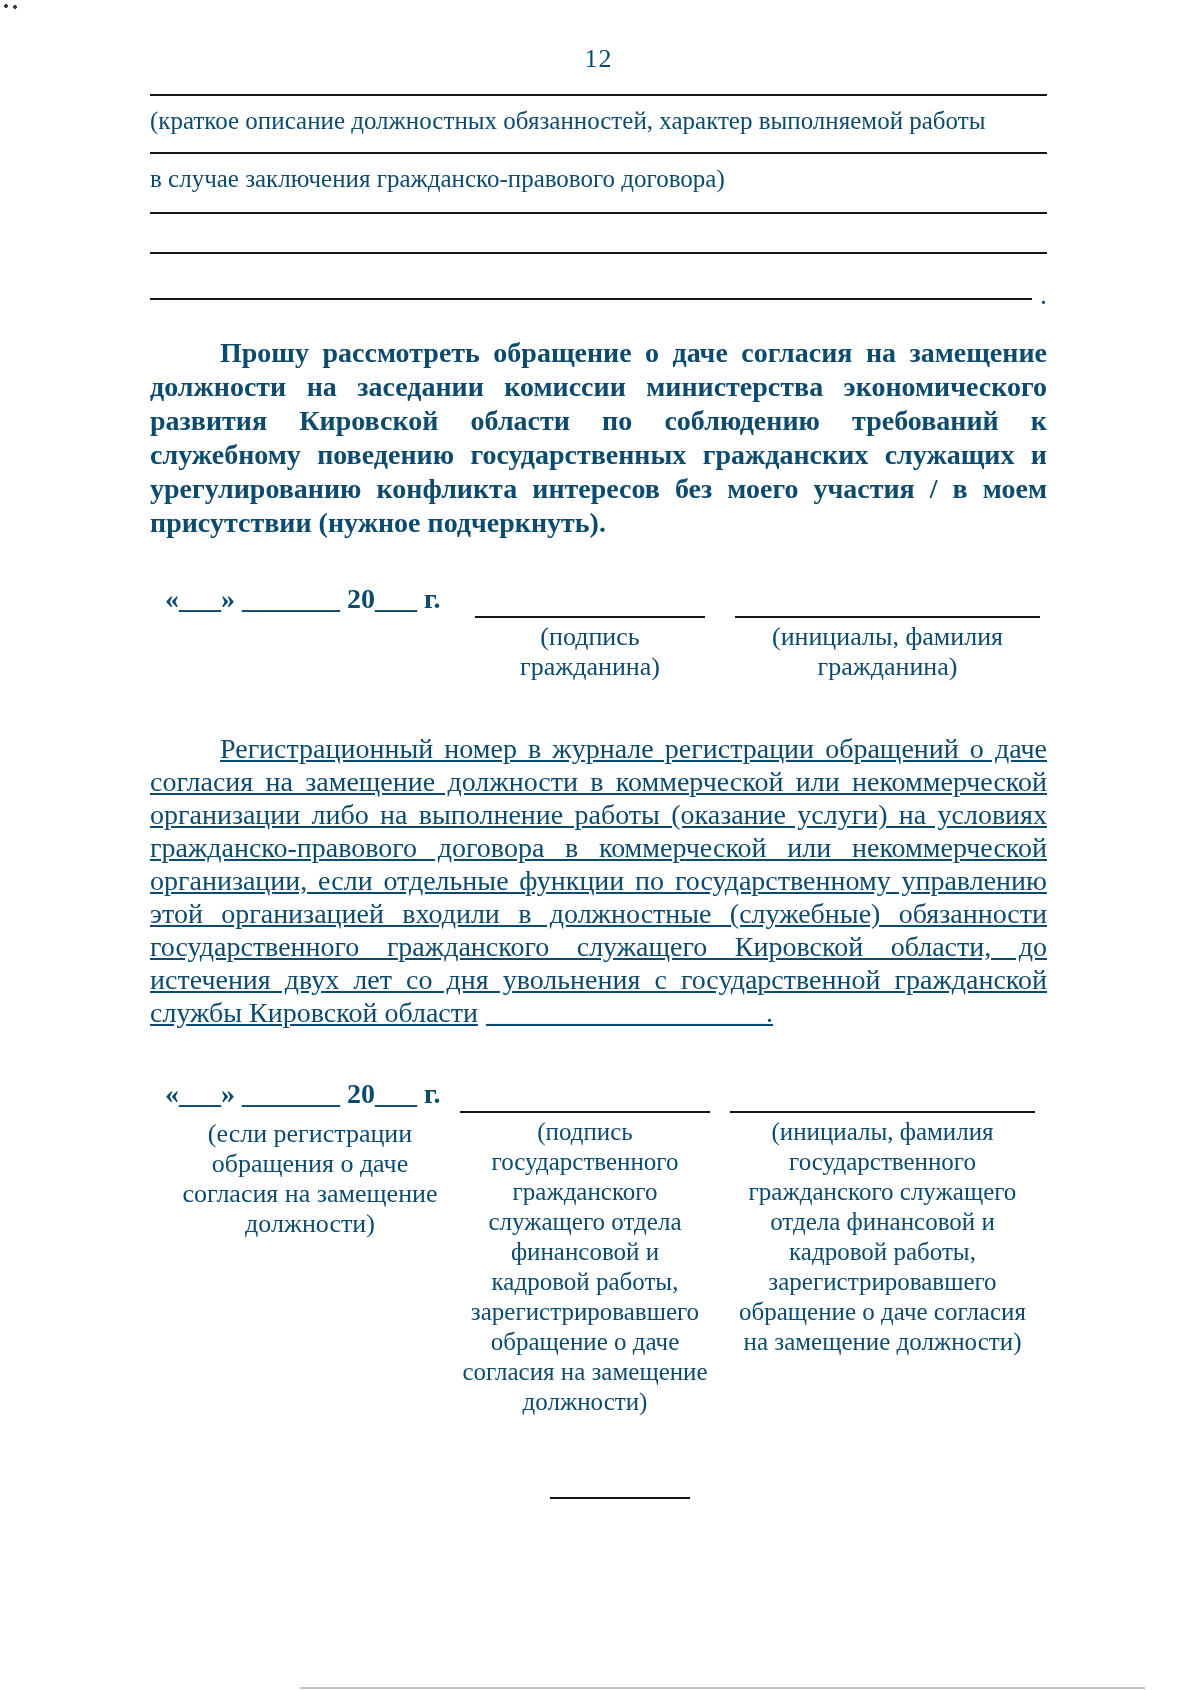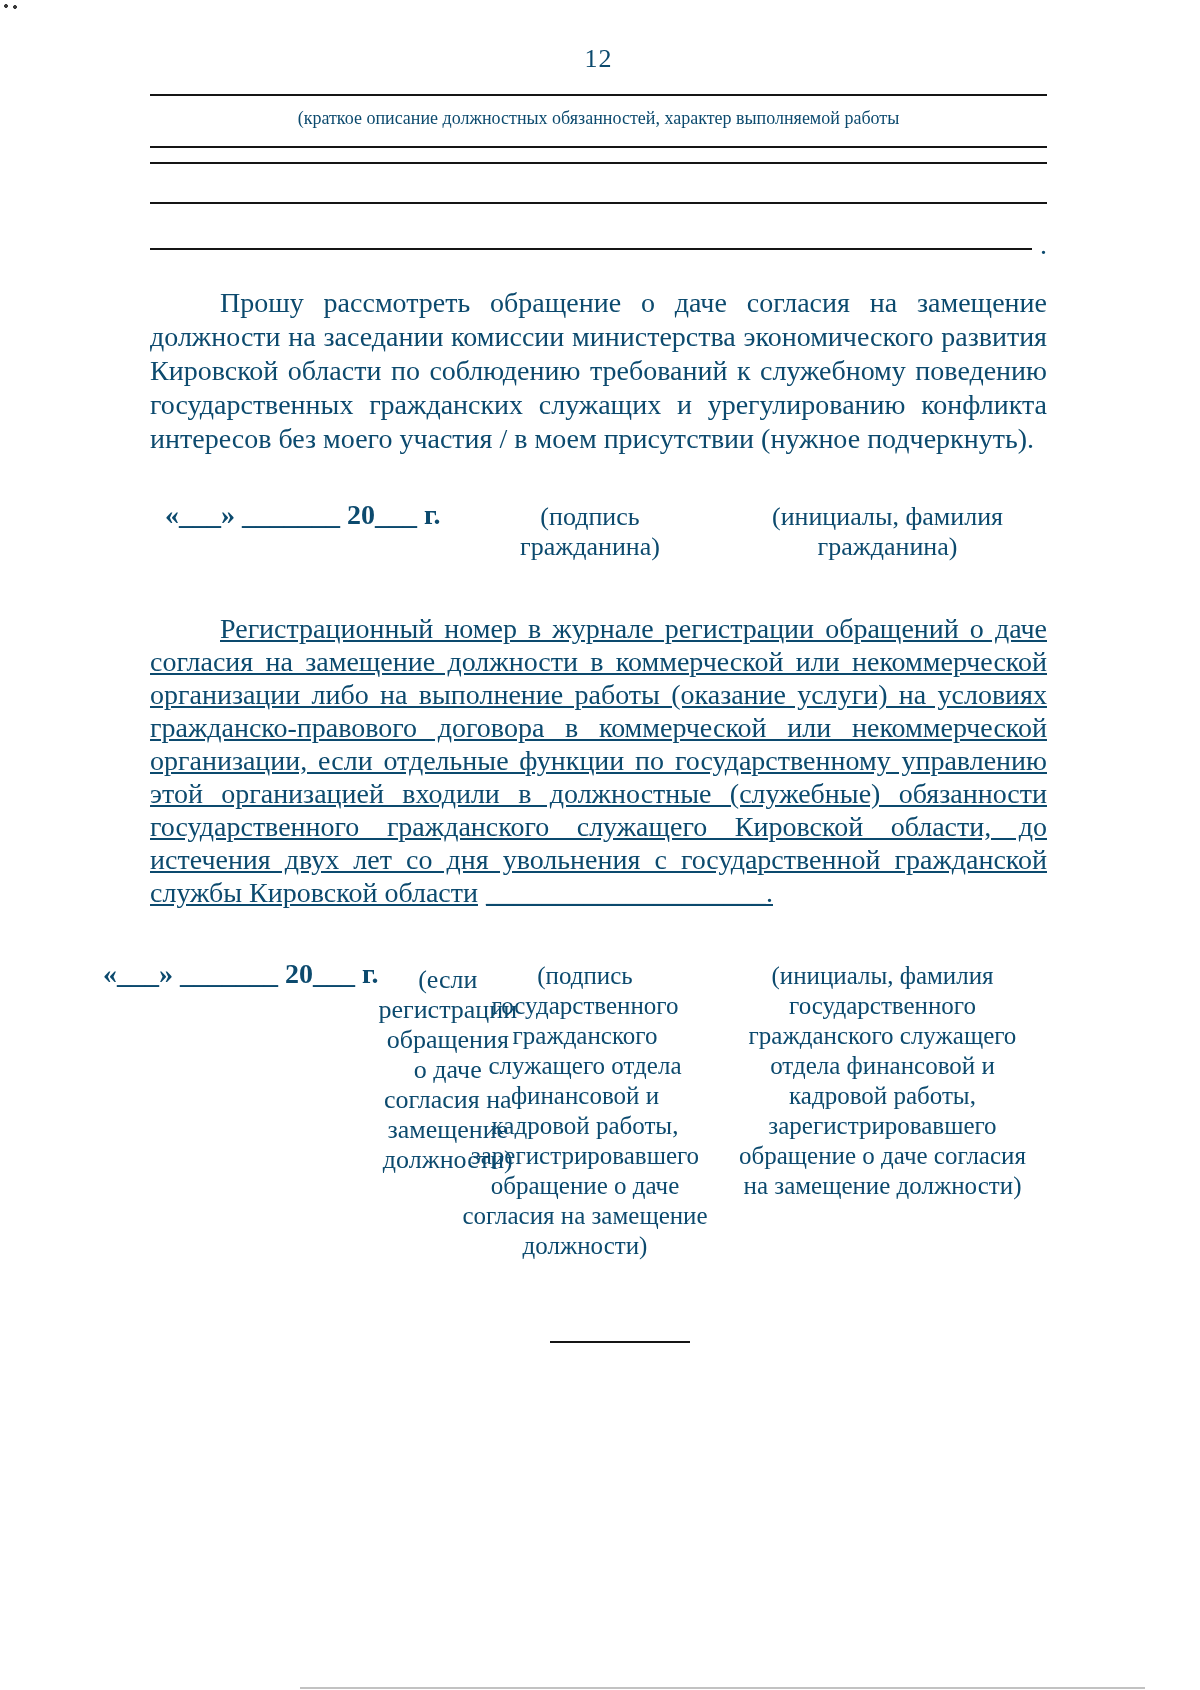--- a/index.html
+++ b/index.html
@@ -24,45 +24,44 @@
     padding-top:44px;
     font-size:26px;
     letter-spacing:1px;
   }
   p { margin:0; }
   .para {
     text-align:justify;
     line-height:34px;
   }
   .p-duties   { margin-top:26px; text-indent:70px; }
-  .p-request  { margin-top:36px; text-indent:70px; }
+  .p-request  { margin-top:36px; text-indent:70px;font-weight:bold; }
   .p-registration { margin-top:50px; text-indent:70px; line-height:33px;text-decoration:underline; }
 
   .rule { height:0; border-bottom:2px solid #151515; }
   .r1 { margin-top:20px; }
   .r2 { margin-top:12px; }
   .r3 { margin-top:14px; }
   .r4 { margin-top:38px; }
   .rule-row { display:flex; align-items:flex-end; margin-top:36px; }
   .rule-flex { flex:1 1 auto; height:0; border-bottom:2px solid #151515; margin-right:8px; }
   .dot { flex:0 0 auto; line-height:10px; }
 
   .cap {
-    text-align:center;
-    font-size:18px;
-    line-height:32px;
+    font-size:25px;
+    line-height:38px;
     margin-top:6px;
   }
 
   .sig-row { display:flex; align-items:flex-start; }
   .row1 { margin-top:42px; }
   .row2 { margin-top:48px; }
   .sig-date { line-height:34px; white-space:nowrap;font-weight:bold; }
   .sig-line { height:34px; border-bottom:2px solid #151515; }
-  .sig-col { display:flex; flex-direction:row;justify-content:center; }
+  .sig-col { display:flex; flex-direction:column; }
   .sig-cap {
     text-align:center;
     font-size:26px;
     line-height:30px;
     margin-top:4px;
   }
 
   
   .row1 .sig-date { width:300px; margin-left:15px; }
   .col-sig1 { width:230px; margin-left:10px; }
@@ -105,20 +104,21 @@
 
 <div class="page">
   <div class="content">
 
     <div class="pageno">12</div>
 
 
     <div class="rule r1"></div>
     <div class="cap">(краткое описание должностных обязанностей, характер выполняемой работы</div>
     <div class="rule r2"></div>
+    <div class="cap">в случае заключения гражданско-правового договора)</div>
     <div class="rule r3"></div>
     <div class="rule r4"></div>
     <div class="rule-row">
       <div class="rule-flex"></div>
       <span class="dot">.</span>
     </div>
 
     <p class="para p-request">Прошу рассмотреть обращение о даче согласия на замещение должности на заседании комиссии министерства экономического развития Кировской области по соблюдению требований к служебному поведению государственных гражданских служащих и урегулированию конфликта интересов без моего участия / в моем присутствии (нужное подчеркнуть).</p>
 
     <div class="sig-row row1">

